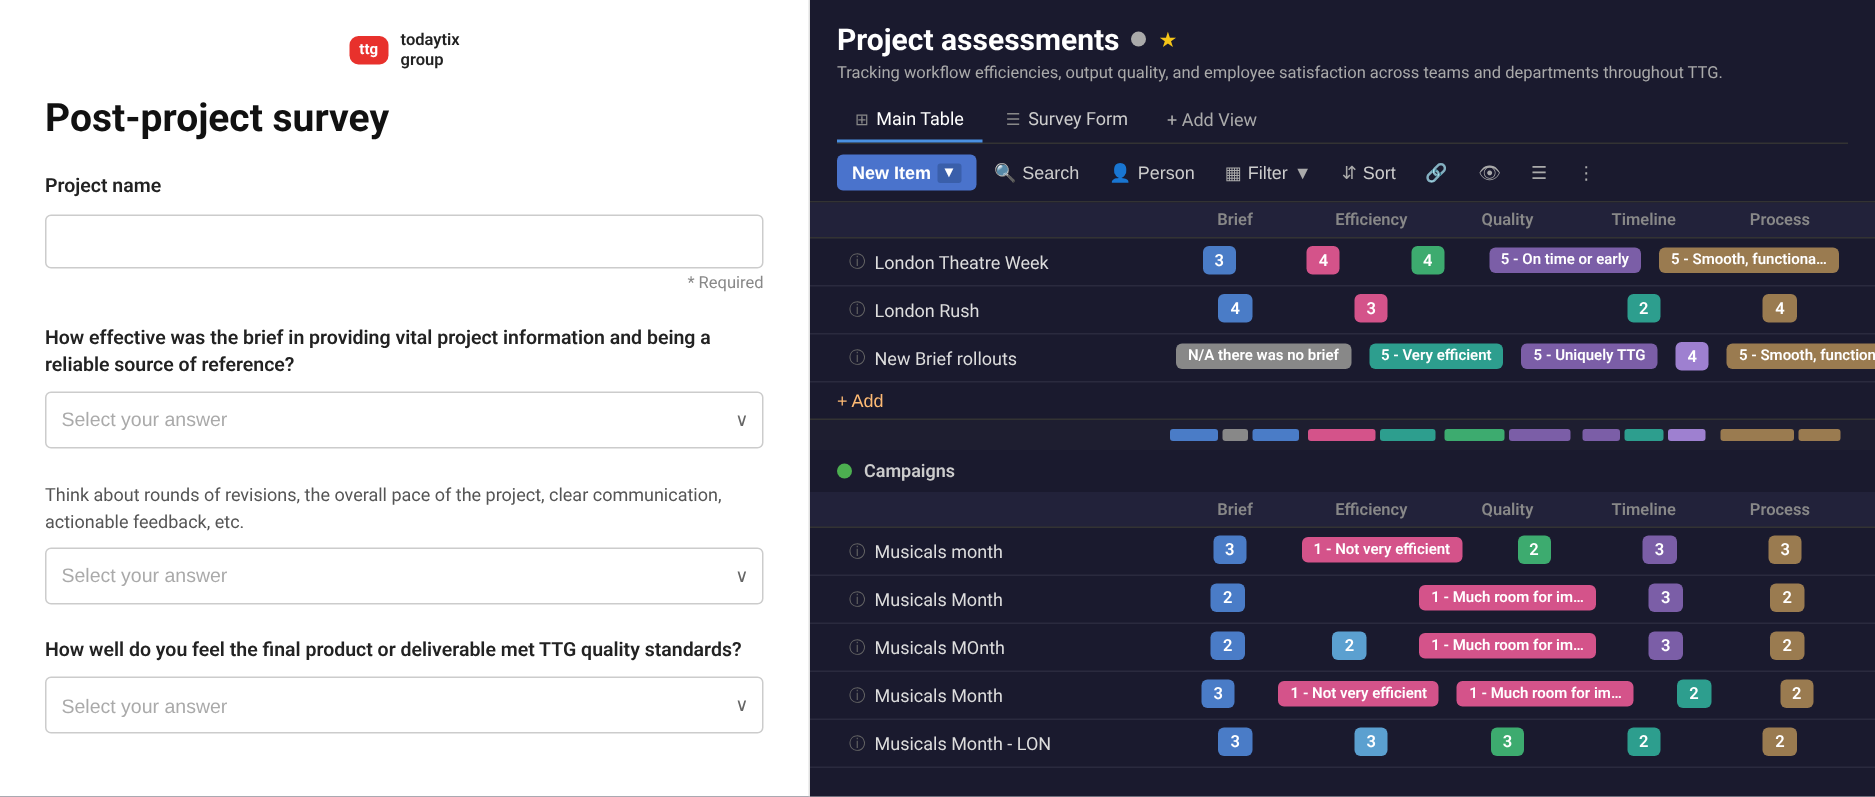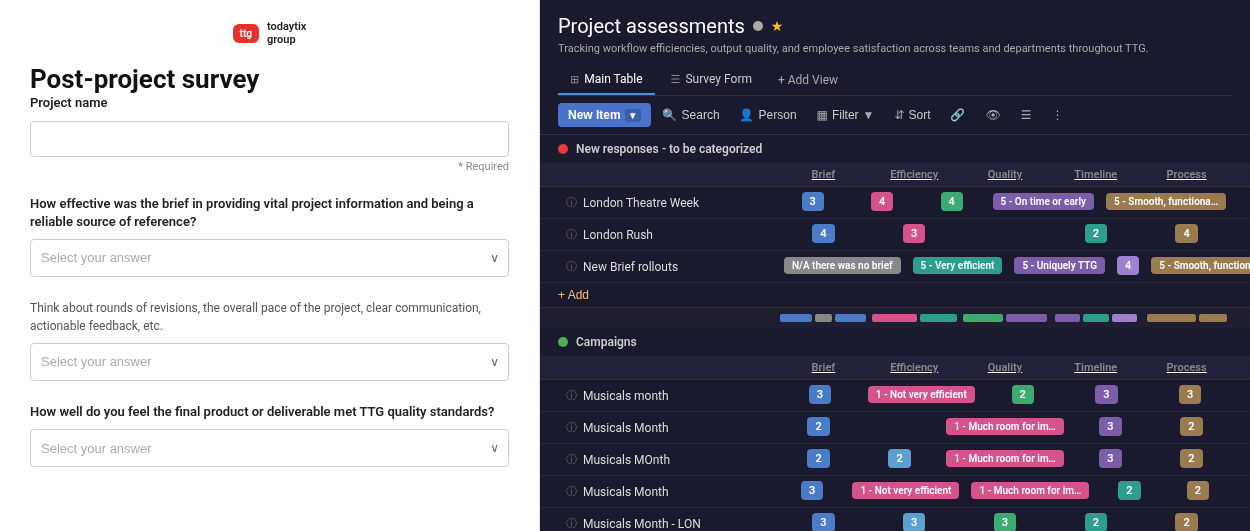--- a/index.html
+++ b/index.html
@@ -43,20 +43,21 @@
     .logo-text {
       font-size: 11px;
       font-weight: 600;
       color: #222;
       line-height: 1.2;
     }
     .survey-title {
       font-size: 26px;
       font-weight: 700;
       color: #111;
+      margin-bottom: 22px;
     }
     .form-section {
       margin-bottom: 22px;
     }
     .form-label {
       font-size: 13px;
       font-weight: 600;
       color: #222;
       margin-bottom: 8px;
       line-height: 1.4;
@@ -122,21 +123,21 @@
       padding: 14px 18px 0;
     }
     .project-title-row {
       display: flex;
       align-items: center;
       gap: 8px;
       margin-bottom: 4px;
     }
     .project-title {
       font-size: 20px;
-      font-weight: 400;
+      font-weight: 700;
       color: #fff;
     }
     .dot-status {
       width: 10px;
       height: 10px;
       border-radius: 50%;
       background: #aaa;
       display: inline-block;
     }
     .star-icon {
@@ -258,21 +259,20 @@
       font-size: 12px;
     }
 
     
     .col-headers {
       display: grid;
       grid-template-columns: 220px 1fr 1fr 1fr 1fr 1fr;
       background: #22223a;
       border-bottom: 1px solid #333;
       padding: 0 18px;
-      text-decoration: underline;
     }
     .col-header-cell {
       padding: 5px 8px;
       font-size: 11px;
       color: #888;
       font-weight: 600;
       text-align: center;
     }
     .col-header-cell:first-child {
       text-align: left;
@@ -473,24 +473,20 @@
       <span class="toolbar-icon">☰</span>
     </button>
     <button class="toolbar-btn">
       <span class="toolbar-icon">⋮</span>
     </button>
   </div>
 
   <div class="table-area">
 
     <div class="group-section">
-      <div class="group-header">
-        <span class="group-dot red"></span>
-        <span class="group-label">New responses - to be categorized</span>
-      </div>
       <div class="col-headers">
         <div class="col-header-cell"></div>
         <div class="col-header-cell">Brief</div>
         <div class="col-header-cell">Efficiency</div>
         <div class="col-header-cell">Quality</div>
         <div class="col-header-cell">Timeline</div>
         <div class="col-header-cell">Process</div>
       </div>
 
       <div class="data-row">

